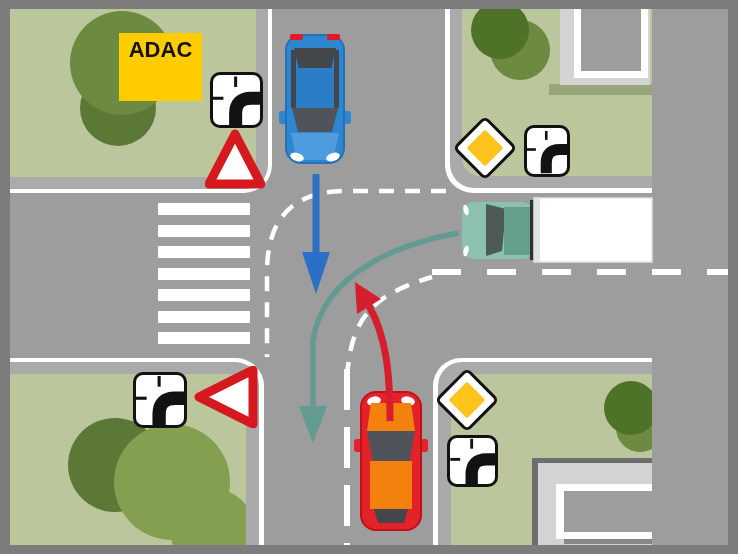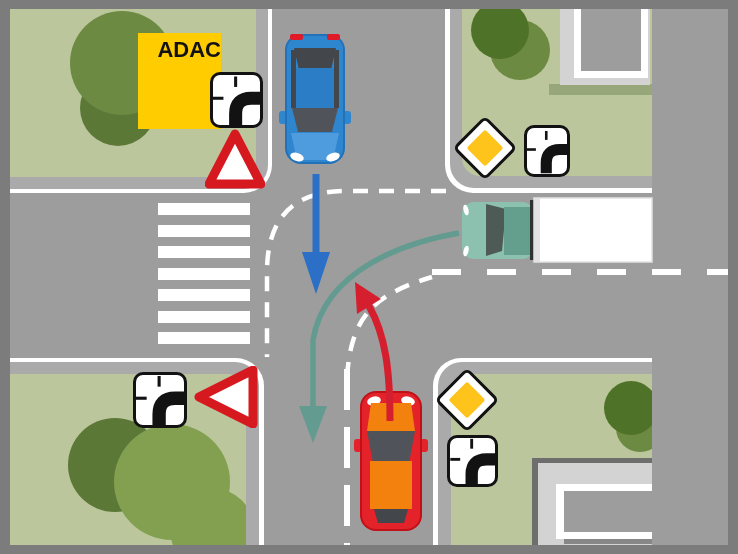--- a/index.html
+++ b/index.html
@@ -135,21 +135,21 @@
       <polygon points="30,9 50,14 46,56 30,61" style="fill:var(--truck-glass,#4E5A56)"></polygon>
       <rect x="48" y="12" width="30" height="48" style="fill:var(--truck-teal-dark,#639F8C)"></rect>
       <ellipse cx="10" cy="15" rx="2.5" ry="5.5" transform="rotate(-14 10 15)" fill="#fff"></ellipse>
       <ellipse cx="10" cy="56" rx="2.5" ry="5.5" transform="rotate(14 10 56)" fill="#fff"></ellipse>
       <rect x="74" y="5" width="4" height="60" style="fill:var(--divider,#2E3331)"></rect>
       <rect x="78" y="3" width="118" height="64" fill="#fff" style="stroke:var(--trailer-edge,#E2E2E2);" stroke-width="1.5"></rect>
       <rect x="78" y="3" width="6" height="64" style="fill:var(--trailer-edge,#E2E2E2)"></rect>
     </svg>
   </div>
 
-  <div id="adac-logo" class="abs" style="left:138px;top:33px;width:83px;height:96px;text-align:right;">
+  <div id="adac-logo" class="abs" style="left:119px;top:33px;width:83px;height:68px;">
     <span>ADAC</span>
   </div>
 
   <div class="abs plaque" style="left:210px;top:72px;width:53px;height:56px;">
     <svg width="100%" height="100%" viewBox="0 0 54 56">
       <path d="M26,58 V44 Q26,26 44,26 H58" fill="none" style="stroke:var(--ink,#121212);" stroke-width="15"></path>
       <path d="M26,1 V13" fill="none" style="stroke:var(--ink,#121212);" stroke-width="3.5"></path>
       <path d="M0,26 H12" fill="none" style="stroke:var(--ink,#121212);" stroke-width="3.5"></path>
     </svg>
   </div>

